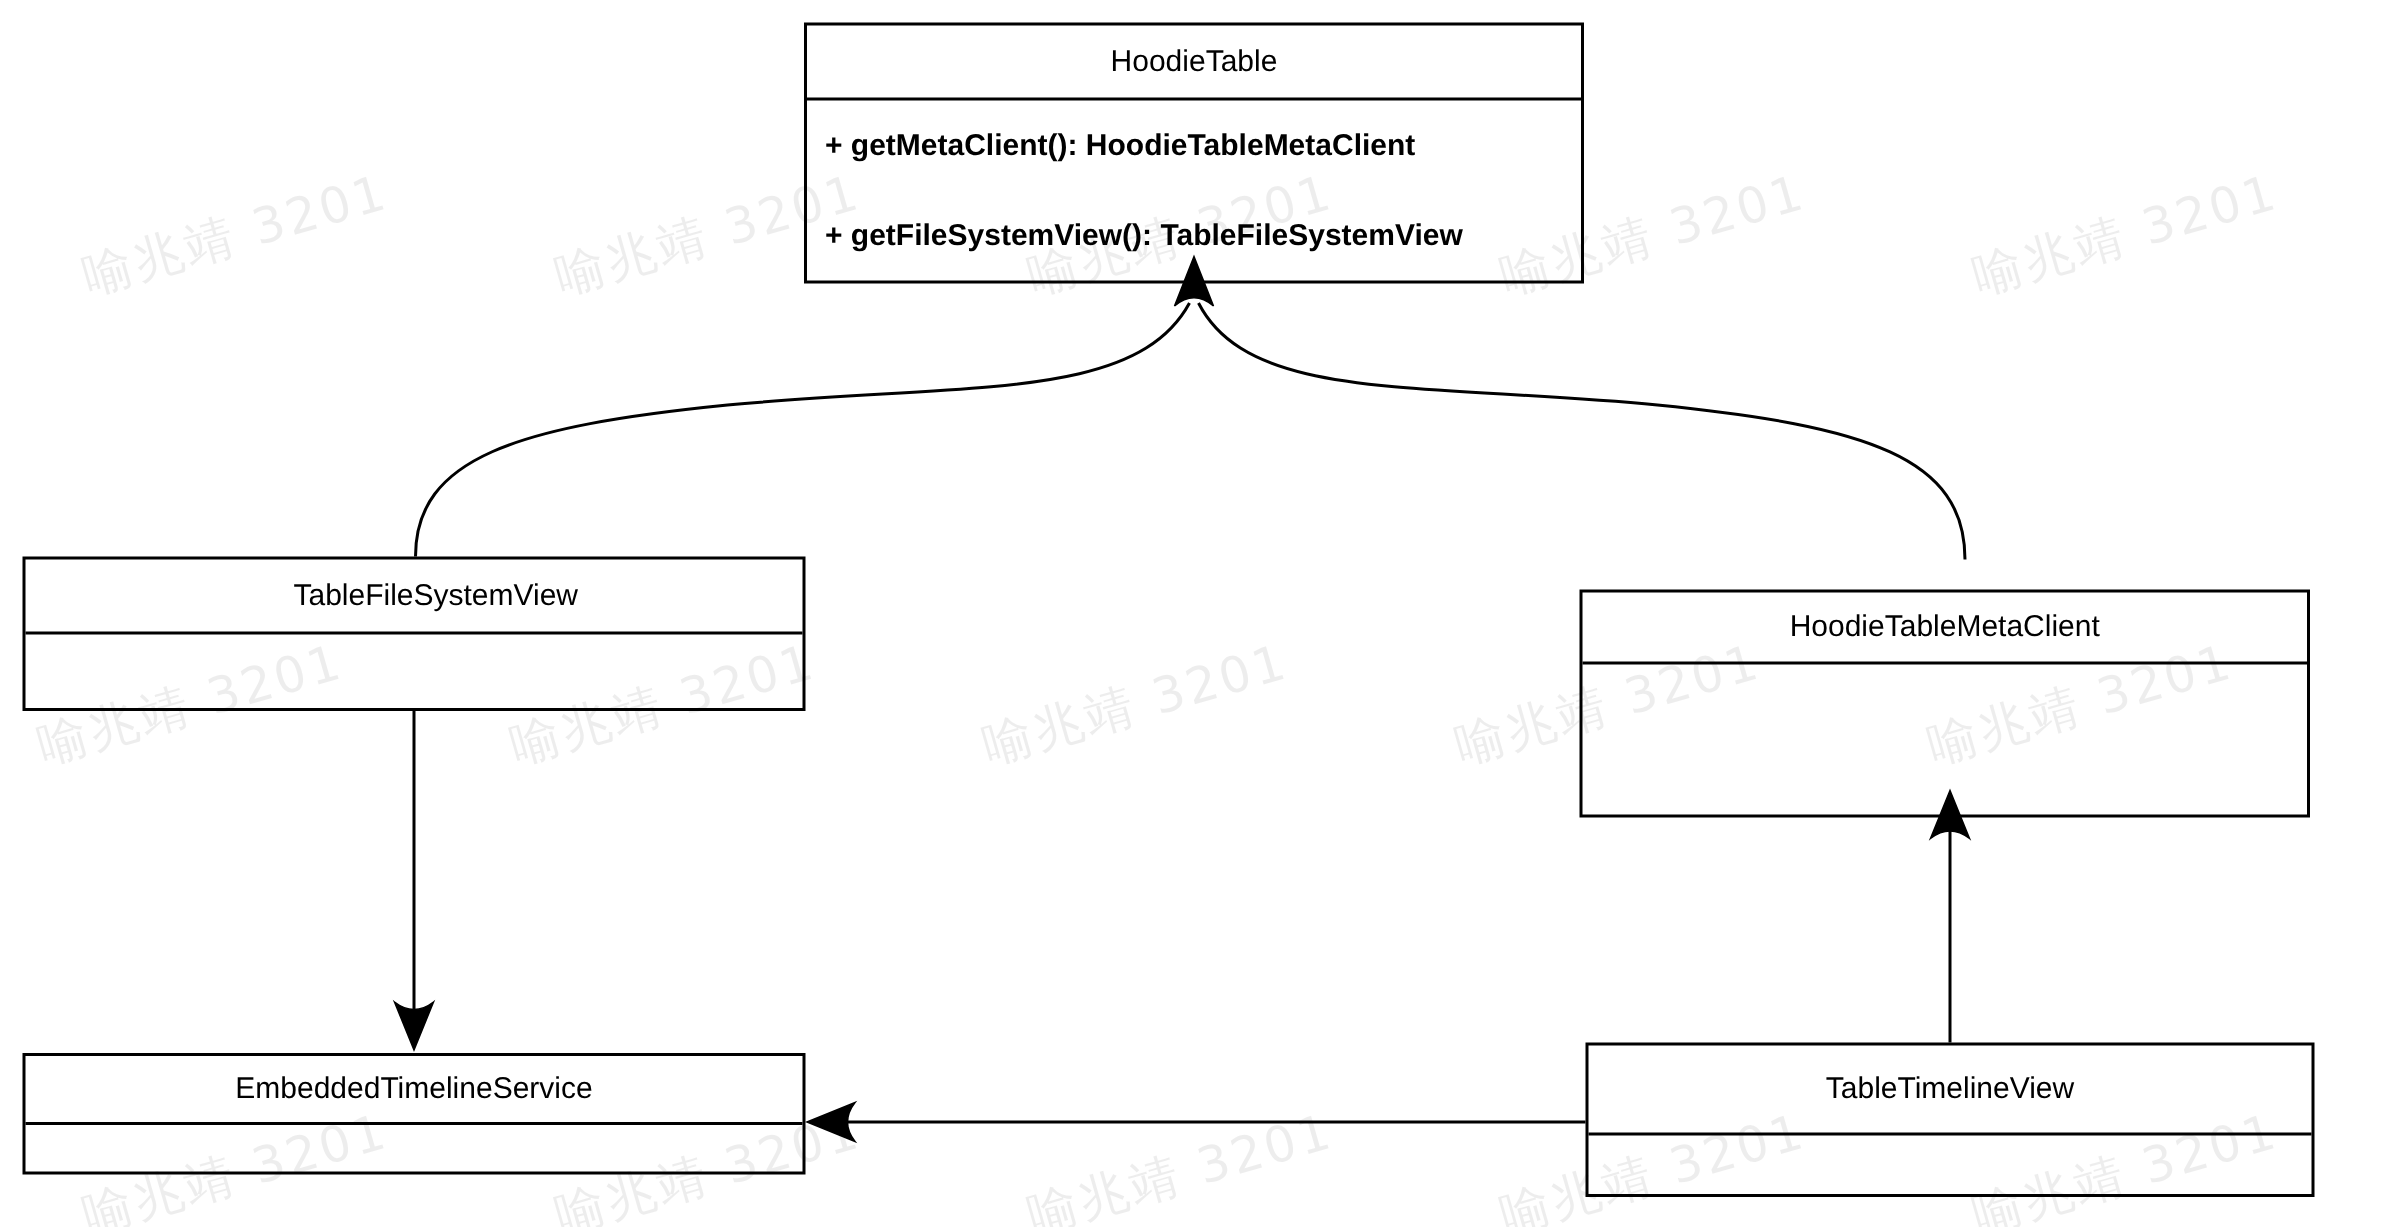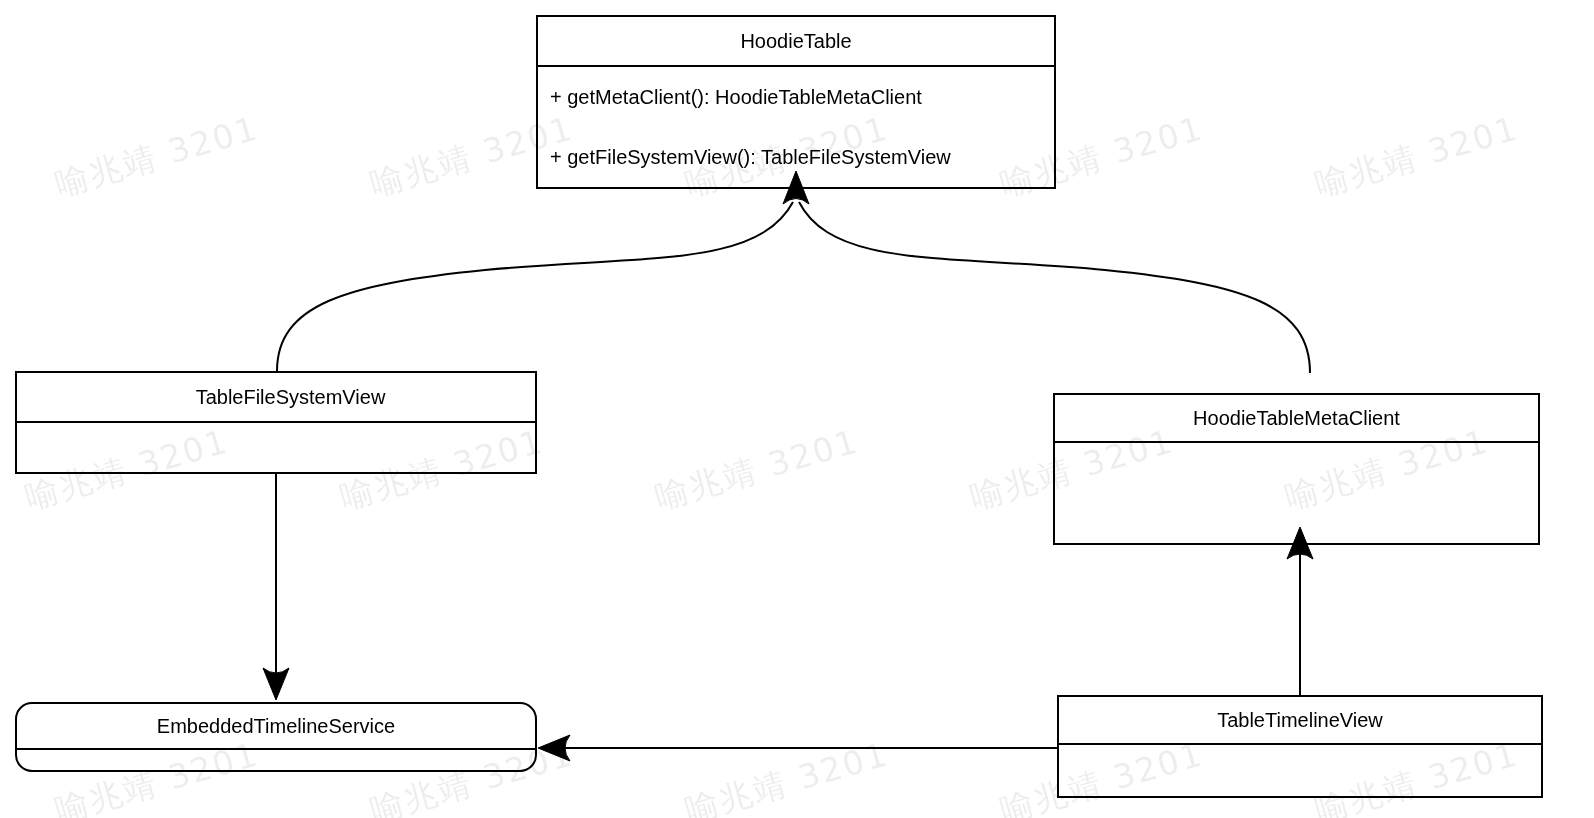--- a/index.html
+++ b/index.html
@@ -30,34 +30,35 @@
     font-size: 20px;
     white-space: nowrap;
   }
   .uml-body {
     flex: 1;
     display: flex;
     flex-direction: column;
     justify-content: space-around;
     padding: 0 12px;
     font-size: 20px;
+    font-weight: bold;
   }
   .uml-method { white-space: nowrap; line-height: 1.1; }
 
   
   #box-hoodie-table            { left: 536px;  top: 15px;  width: 520px; height: 174px; }
   #box-hoodie-table .uml-title { height: 50px; }
   #box-table-file-system-view            { left: 15px; top: 371px; width: 522px; height: 103px; }
   #box-table-file-system-view .uml-title { height: 50px; padding-left: 29px; }
   #box-hoodie-table-meta-client            { left: 1053px; top: 393px; width: 487px; height: 152px; }
   #box-hoodie-table-meta-client .uml-title { height: 48px; }
-  #box-embedded-timeline-service            { left: 15px; top: 702px; width: 522px; height: 70px; border-radius: 17px; }
+  #box-embedded-timeline-service            { left: 15px; top: 702px; width: 522px; height: 81px; }
   #box-embedded-timeline-service .uml-title { height: 46px; }
   #box-table-timeline-view            { left: 1057px; top: 695px; width: 486px; height: 103px; }
-  #box-table-timeline-view .uml-title { height: 48px; }
+  #box-table-timeline-view .uml-title { height: 60px; }
 
   
   svg.connectors {
     position: absolute;
     left: 0; top: 0;
     width: 1594px; height: 818px;
     z-index: 3;
     pointer-events: none;
   }
   svg.connectors path.edge { stroke: #000000; stroke-width: 2; fill: none; }

